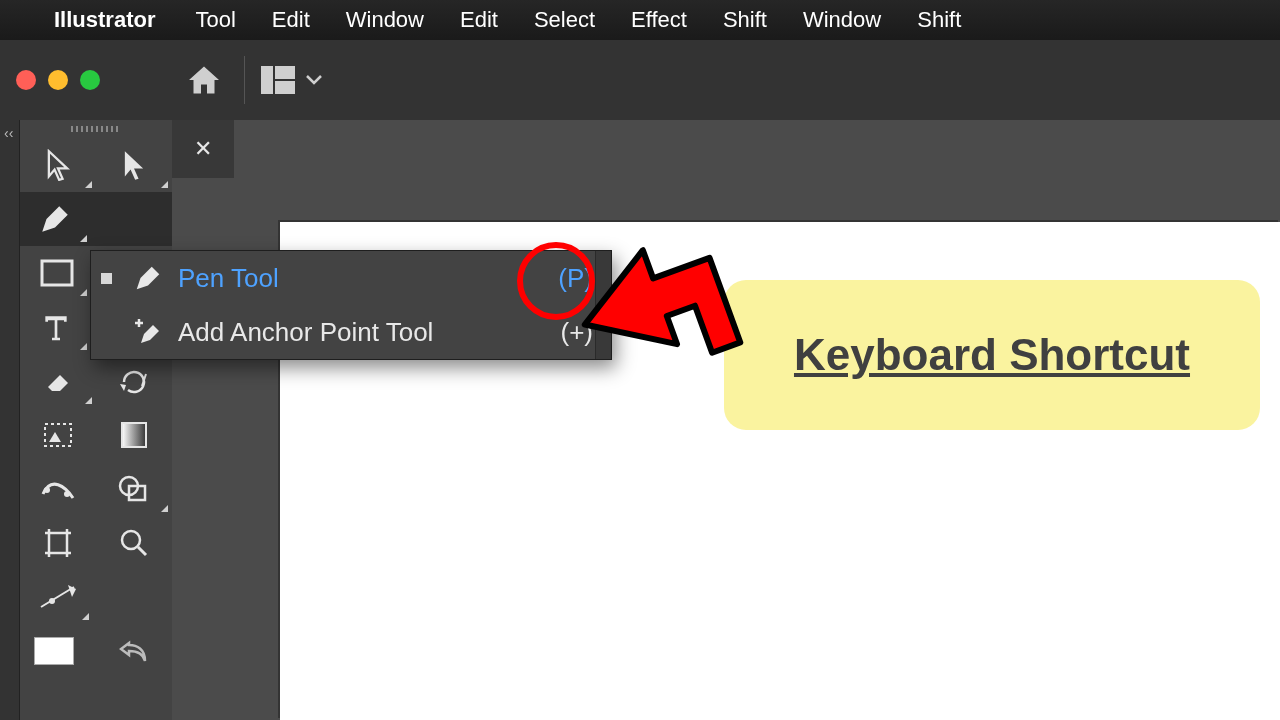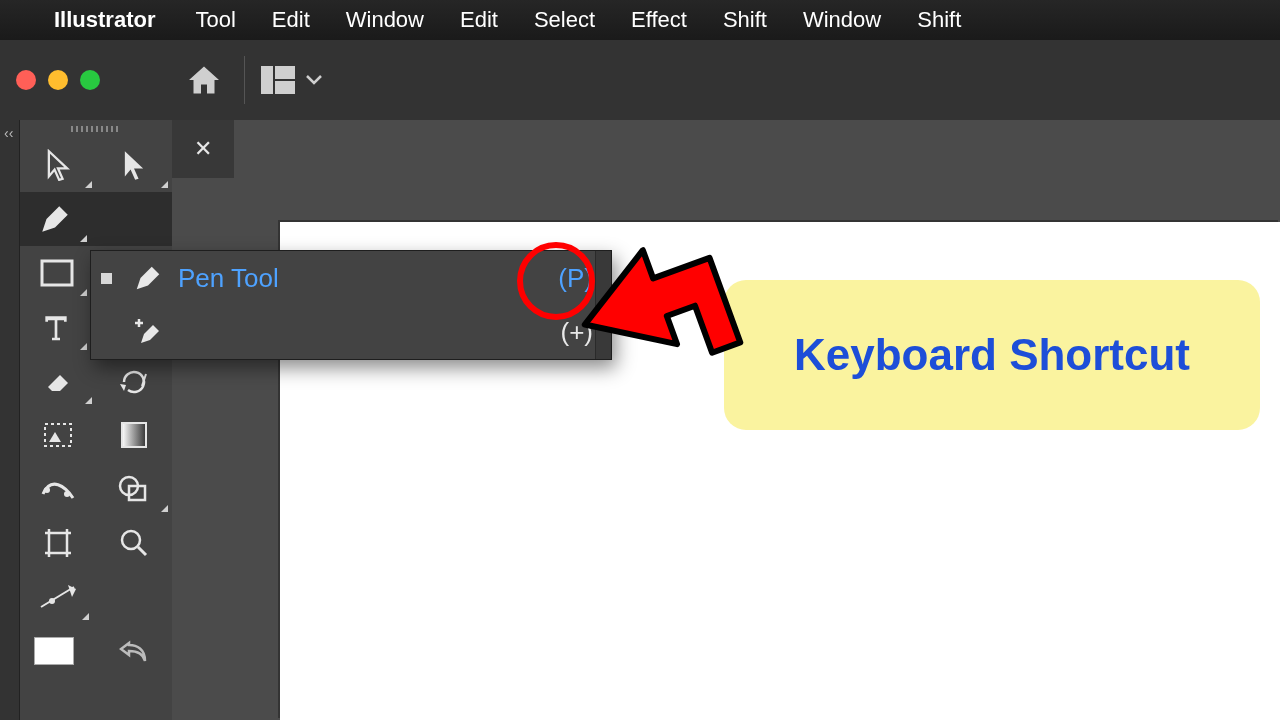--- a/index.html
+++ b/index.html
@@ -54,21 +54,21 @@
   .flyout-row .square.blank { background:transparent;}
   .flyout-row .icon { width:40px; display:inline-flex;align-items:center;justify-content:center;margin-right:10px;}
   .flyout-row .label { flex:0 0 auto; margin-right:18px;}
   .flyout-row .shortcut { margin-left:auto; white-space: nowrap;}
   .flyout-row .subarrow { color:#d8d8d8; font-size:18px; margin-left:10px;}
   .flyout .sidegrip { position:absolute; right:0; top:0; bottom:0; width:16px; background:#393939; border-left:1px solid #2a2a2a;}
   
   
   .ann-circle { position:absolute; left:517px; top:242px; width:78px; height:78px; border:6px solid #ff0000; border-radius:50%; z-index:20; }
   .callout { position:absolute; left:724px; top:280px; width:536px; height:150px; background:#faf39f; border-radius:22px; z-index:15; display:flex;align-items:center;justify-content:center;}
-  .callout span{ font-size:44px; font-weight:700; color:#1d4ed8; }
+  .callout span{ font-size:44px; font-weight:700; color:#404040;text-decoration:underline; }
   .arrow-svg { position:absolute; left:574px; top:220px; z-index:19;}
 </style>
 </head>
 <body>
 
 <div class="menubar">
   <span class="apple"></span>
   <span class="appname menu-item">Illustrator</span>
   <span class="menu-item">Tool</span>
   <span class="menu-item">Edit</span>
@@ -254,20 +254,21 @@
     <span class="shortcut">(P)</span>
   </div>
   <div class="flyout-row">
     <span class="square blank"></span>
     <span class="icon">
       <svg width="34" height="30" viewBox="0 0 34 30">
           <path d="M10 26l3-9 9-9 6 6-9 9-9 3z" fill="#e8e8e8"></path>
           <path d="M4 6h8M8 2v8" stroke="#e8e8e8" stroke-width="2.5"></path>
         </svg>
     </span>
+    <span class="label">Add Anchor Point Tool</span>
     <span class="shortcut">(+)</span>
   </div>
 </div>
 
 <div class="ann-circle"></div>
 <svg class="arrow-svg" width="170" height="180">
   <path d="M150 150 L150 60 L90 60 L90 30 L10 80 L90 130 L90 100 L120 100 L120 150 Z" transform="rotate(-20 80 90)" fill="#ff0000" stroke="#000" stroke-width="6" stroke-linejoin="round"></path>
 </svg>
 <div class="callout">
   <span>Keyboard Shortcut</span>

